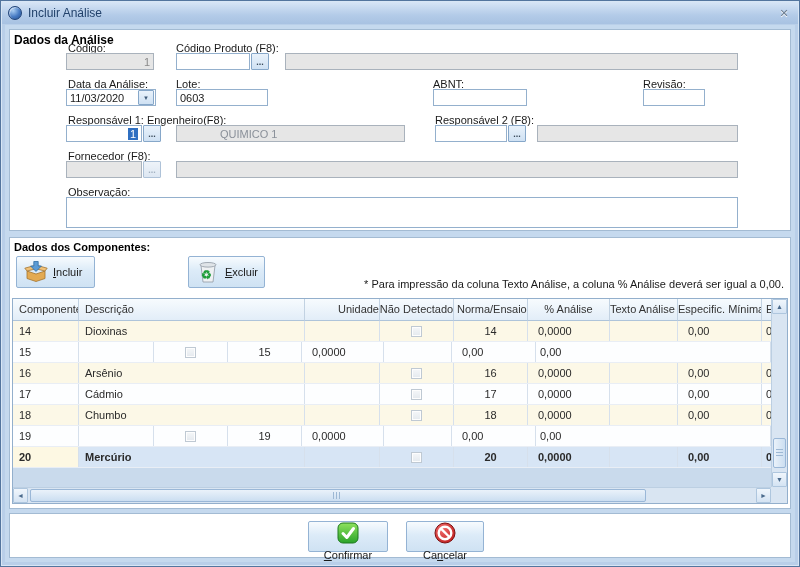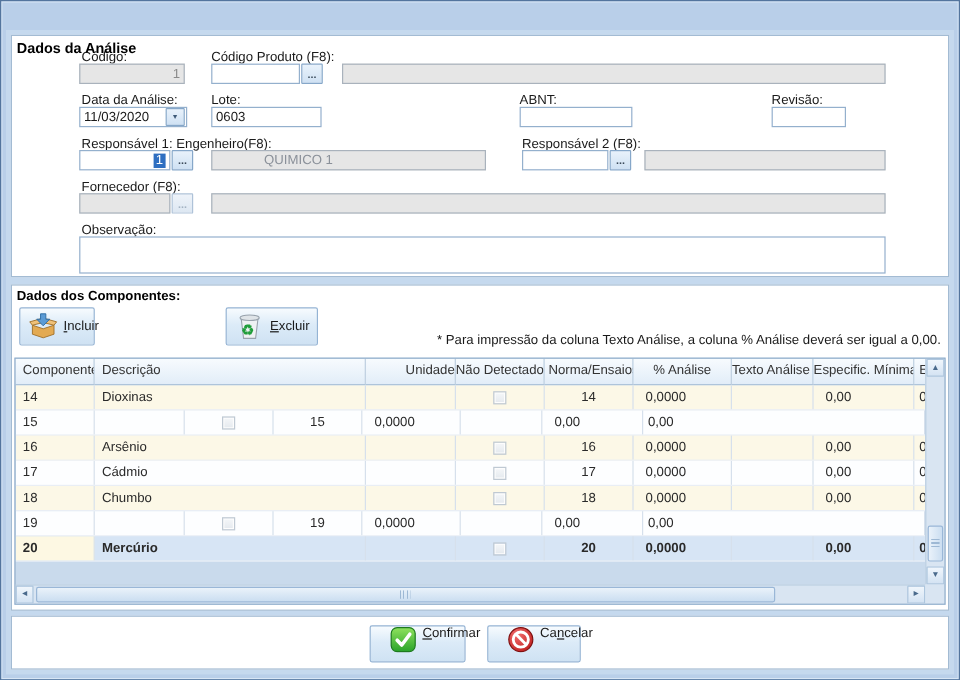--- a/index.html
+++ b/index.html
@@ -96,29 +96,34 @@
   .hthumb { position:absolute; top:1px; height:13px; background:linear-gradient(#eaf2fa,#cbdef1);
             border:1px solid #9ab7d7; border-radius:2px; }
   .vthumb::after { content:""; position:absolute; left:2px; right:2px; top:50%; margin-top:-4px; height:7px;
             background:repeating-linear-gradient(0deg,#9db8d4 0,#9db8d4 1px,transparent 1px,transparent 3px); }
   .hthumb::after { content:""; position:absolute; top:2px; bottom:2px; left:50%; margin-left:-5px; width:9px;
             background:repeating-linear-gradient(90deg,#9db8d4 0,#9db8d4 1px,transparent 1px,transparent 3px); }
 
   
   .fbtn { position:absolute; top:7px; height:31px; border:1px solid #94b3d4; border-radius:2px;
           background:linear-gradient(#f7fbfe, #dcebf8 45%, #cfe2f3);
-          display:flex; gap:5px; padding:0 16px; font-size:11px; cursor:default; }
+          display:flex; align-items:center; gap:5px; padding:0 5px; font-size:11px; cursor:default;flex-direction:column; }
   .recycle-glyph { position:absolute; left:5px; top:8px; color:#1f9d3a; font-size:12px; font-weight:bold; }
   .icon-wrap { position:relative; width:24px; height:24px; flex-shrink:0; }
 </style>
 </head>
 <body>
 
 <div class="win">
 
+  <div class="titlebar">
+    <span class="app-icon"></span>
+    <span class="title-text">Incluir Análise</span>
+    <span class="close-btn">✕</span>
+  </div>
 
   <div class="content">
 
     <div class="panel" id="analysis-panel">
       <div class="panel-title">Dados da Análise</div>
 
       <span class="lbl" style="left:58px;top:12px">Código:</span>
       <div class="input disabled" style="left:56px;top:23px;width:88px">
         <span class="right">1</span>
       </div>
@@ -182,21 +187,21 @@
 
       <span class="lbl" style="left:58px;top:156px">Observação:</span>
       <div class="textarea" style="left:56px;top:167px;width:672px;height:31px">
         <span></span>
       </div>
     </div>
 
     <div class="panel" id="components-panel">
       <div class="panel-title" style="font-size:11px">Dados dos Componentes:</div>
 
-      <div class="tbtn" style="left:6px;width:63px">
+      <div class="tbtn" style="left:6px;width:79px">
         <span class="icon-wrap">
           <svg width="24" height="24" viewBox="0 0 24 24">
             <path d="M3 11 L12 14 L21 11 L21 18.5 L12 21.5 L3 18.5 Z" fill="#e3aa52" stroke="#a3742e" stroke-width="0.8"></path>
             <path d="M3 11 L0.8 8.2 L9.5 5.8 L12 8.8 Z" fill="#f0c178" stroke="#a3742e" stroke-width="0.8"></path>
             <path d="M21 11 L23.2 8.2 L14.5 5.8 L12 8.8 Z" fill="#f0c178" stroke="#a3742e" stroke-width="0.8"></path>
             <path d="M9.8 1.5 L14.2 1.5 L14.2 6 L17.4 6 L12 11.5 L6.6 6 L9.8 6 Z" fill="#5b9bd5" stroke="#2e6da4" stroke-width="0.8"></path>
           </svg>
         </span>
         <span><u>I</u>ncluir</span>
       </div>

